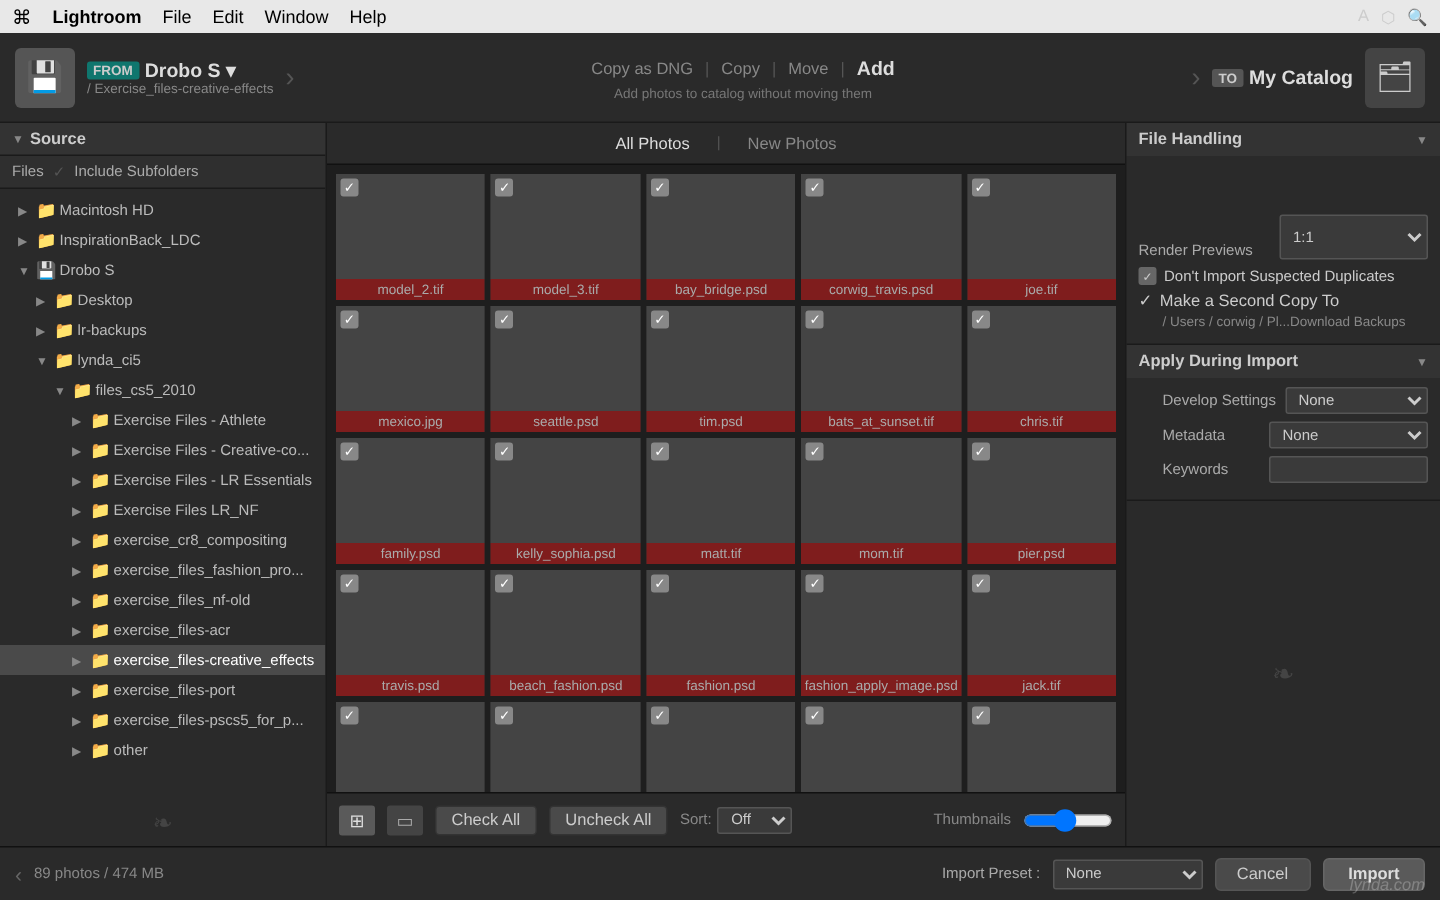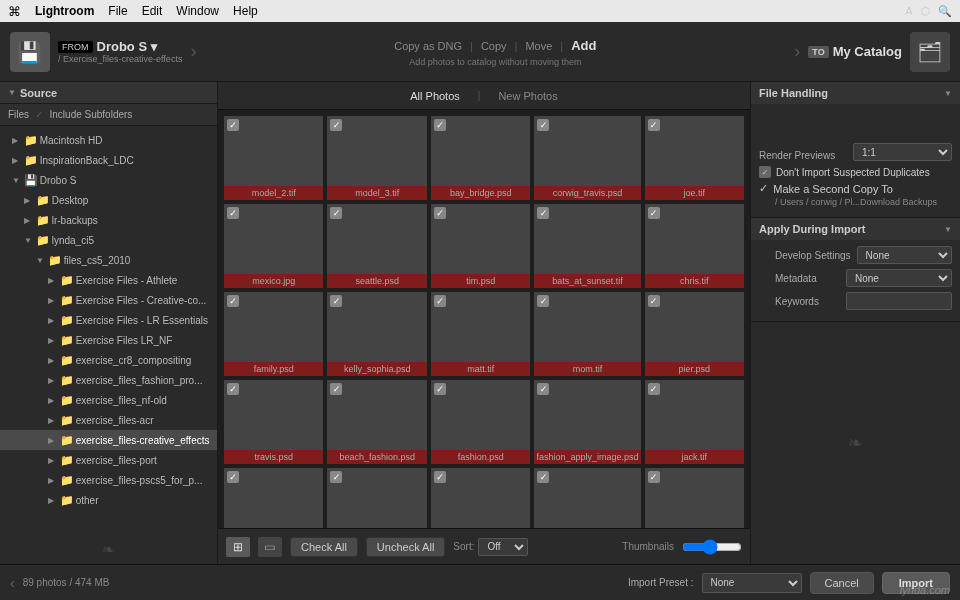--- a/index.html
+++ b/index.html
@@ -81,22 +81,22 @@
       border-bottom: 1px solid #1a1a1a;
     }
     .drive-icon {
       width: 40px; height: 40px;
       background: #555;
       border-radius: 4px;
       display: flex; align-items: center; justify-content: center;
       font-size: 20px;
     }
     .from-badge {
-      background: #000000; color: #ccc; font-size: 9px;
-      padding: 1px 4px; border-radius: 2px; font-weight: normal;
+      background: #0f766e; color: #ccc; font-size: 9px;
+      padding: 1px 4px; border-radius: 2px; font-weight: bold;
     }
     .source-name {
       font-size: 13px; font-weight: bold; color: #ddd;
     }
     .source-sub {
       font-size: 9px; color: #888;
     }
     .nav-arrow {
       font-size: 18px; color: #555; cursor: pointer;
     }
@@ -462,21 +462,21 @@
     }
 
     .render-select {
       flex: 1;
       background: #3a3a3a;
       border: 1px solid #555;
       color: #ccc;
       font-size: 10px;
       padding: 1px 4px;
       border-radius: 2px;
-      height: 18px;
+      height: 30px;
     }
   </style>
 </head>
 <body>
 
 <div id="menubar">
   <span class="apple-logo">⌘</span>
   <span class="menu-app">Lightroom</span>
   <span class="menu-item">File</span>
   <span class="menu-item">Edit</span>

